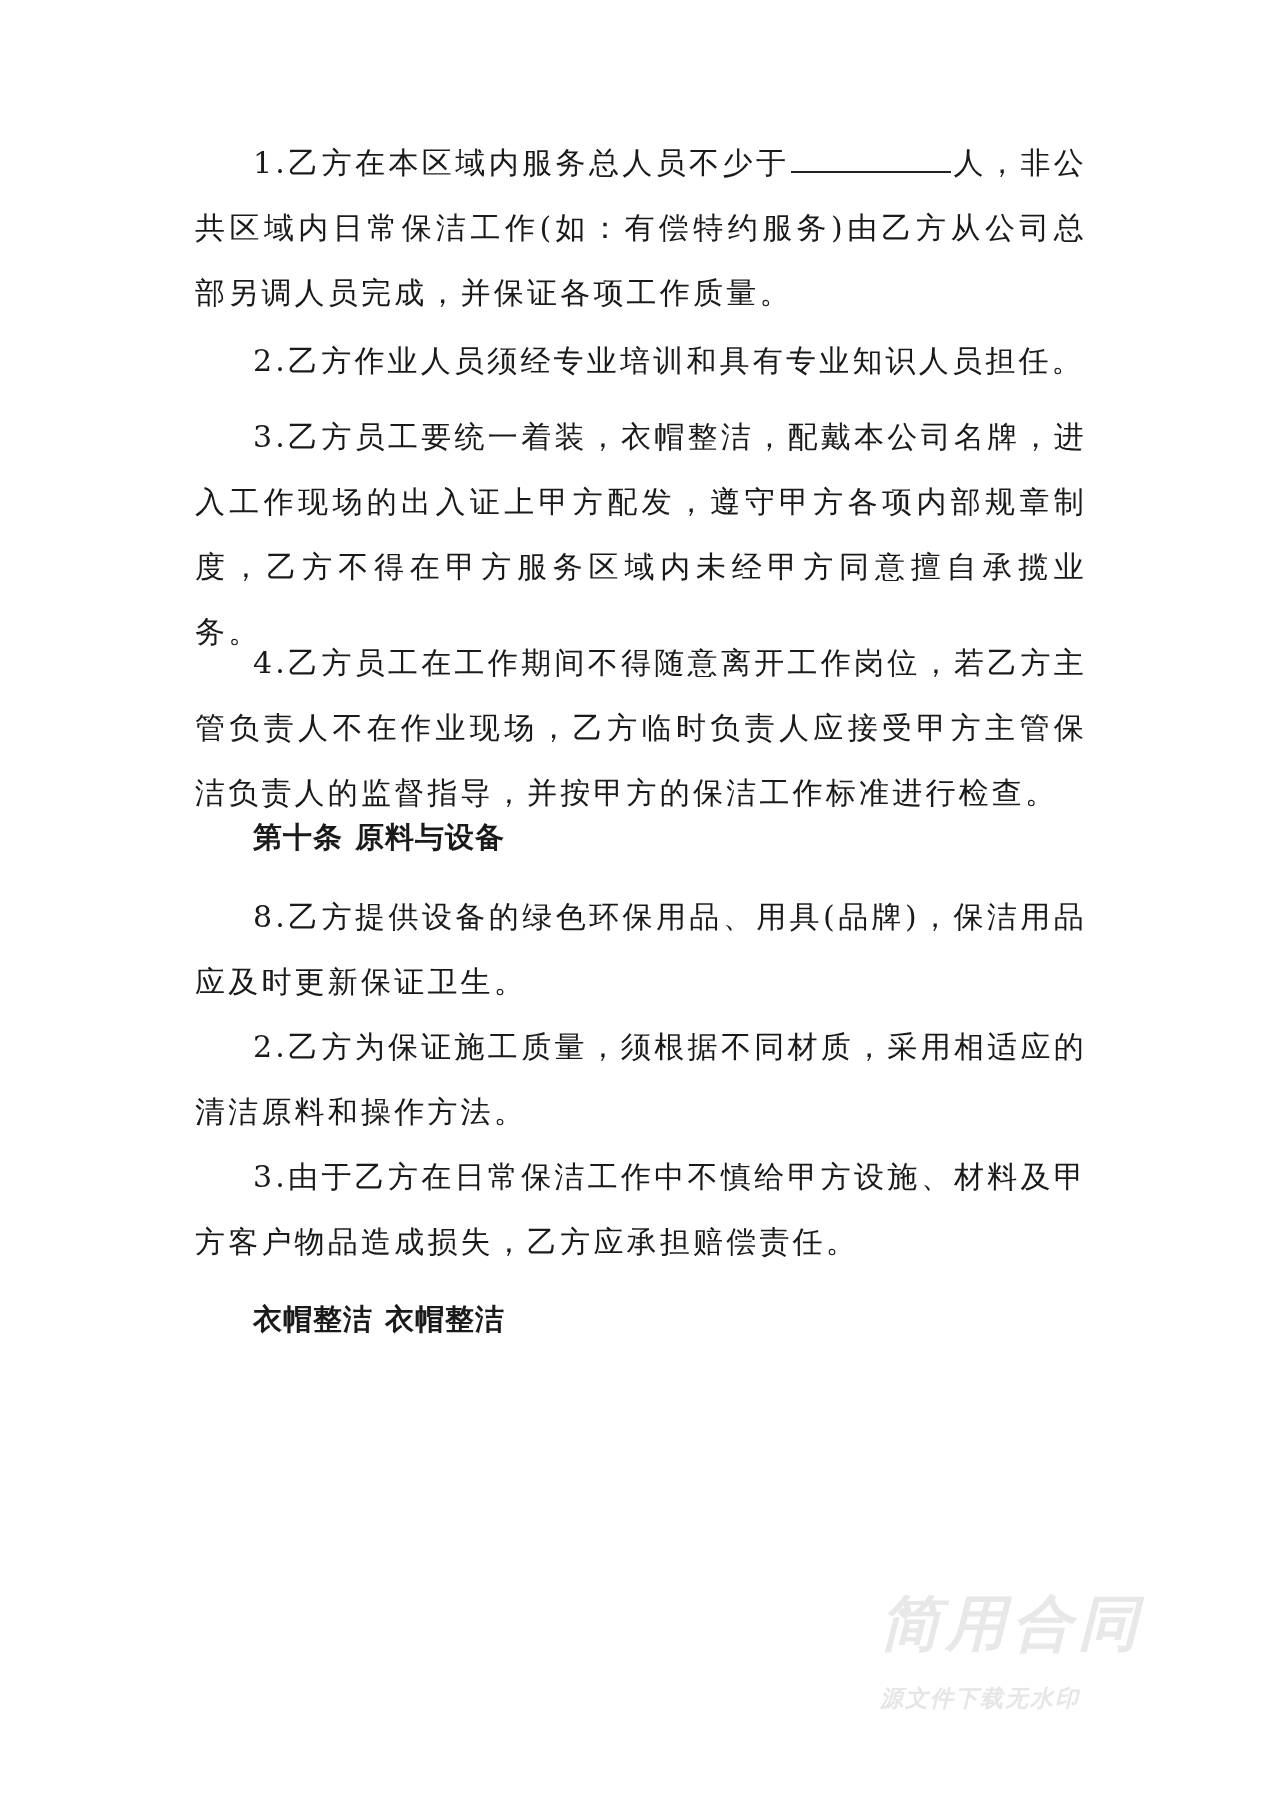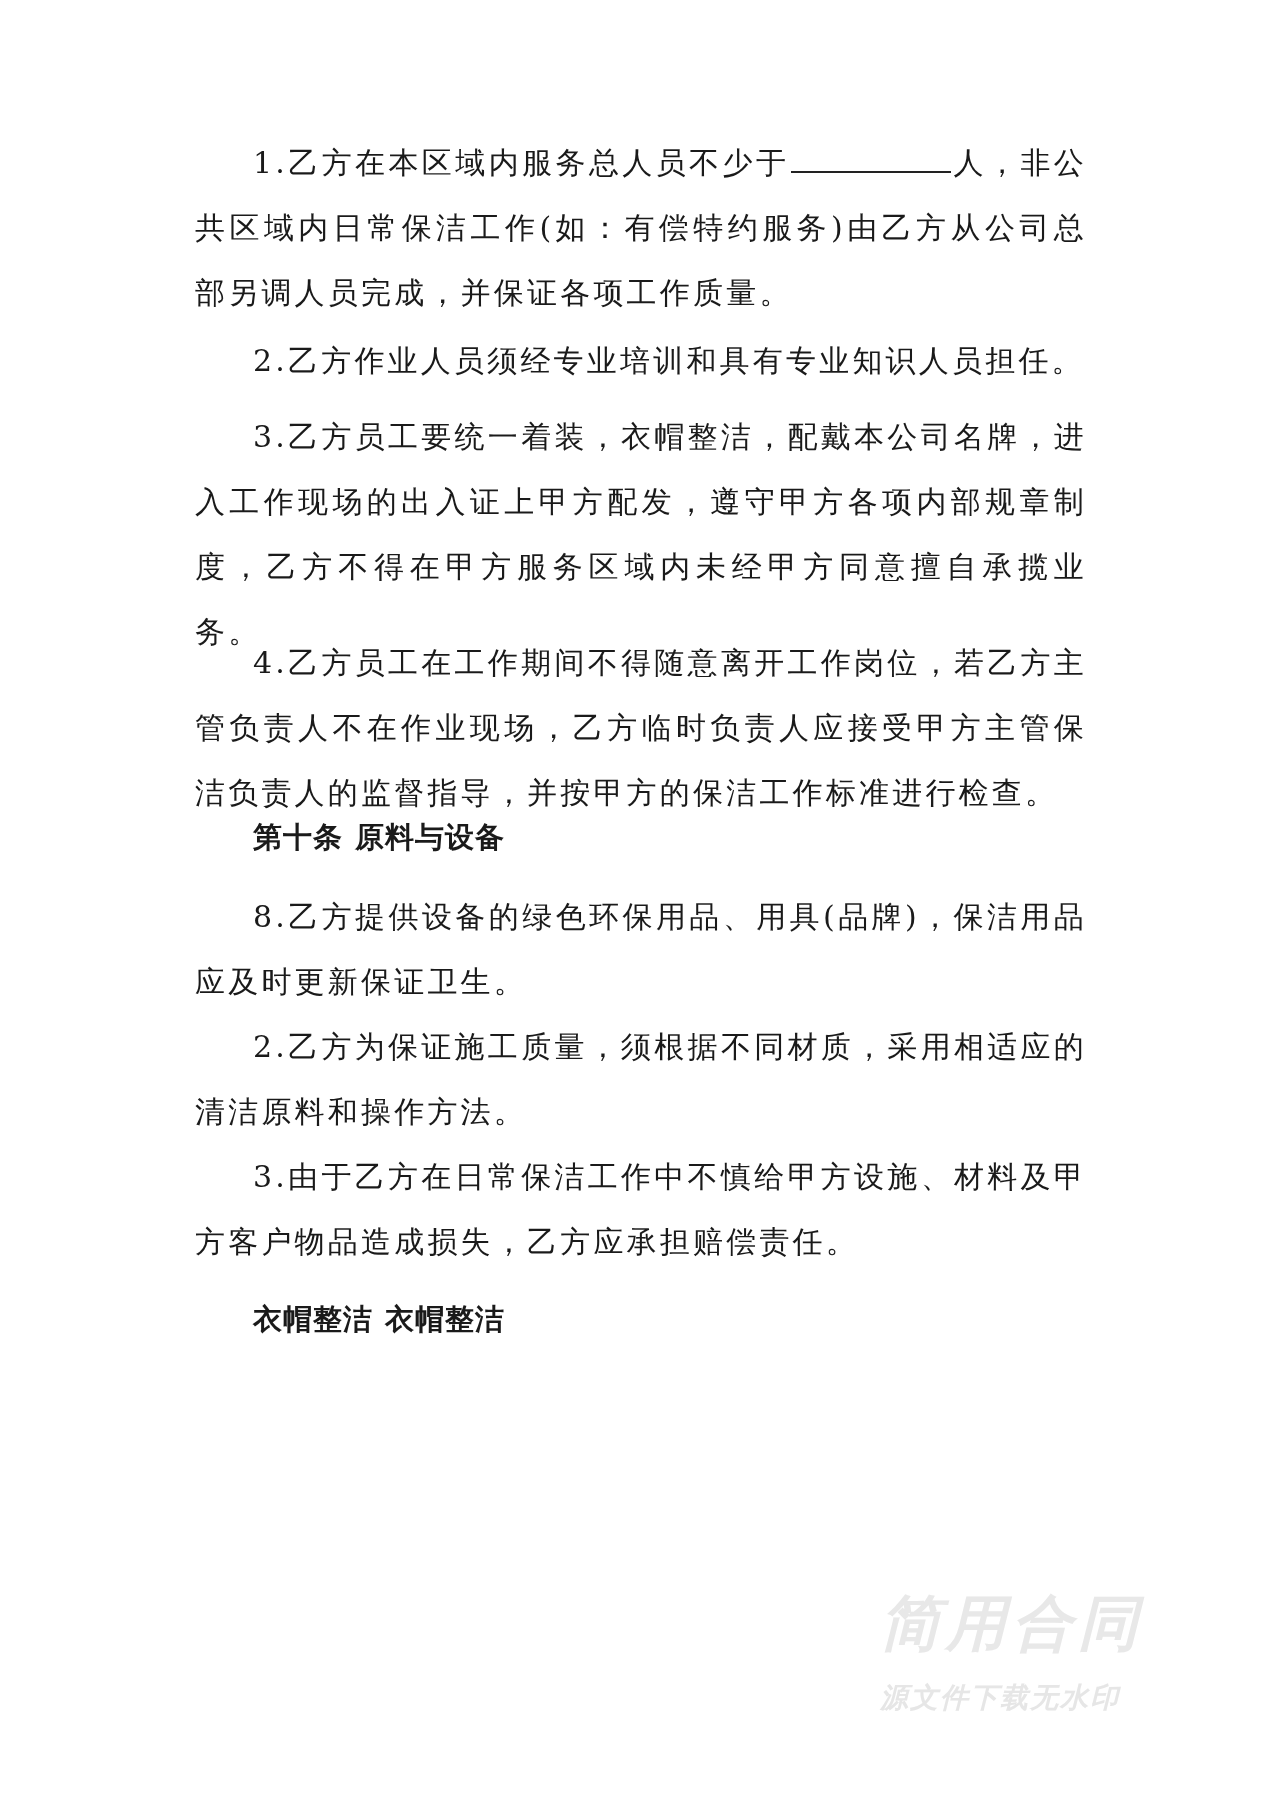--- a/index.html
+++ b/index.html
@@ -66,21 +66,21 @@
       font-style: italic;
       pointer-events: none;
     }
     .wm-title {
       font-size: 60px;
       line-height: 76px;
       letter-spacing: 6px;
       color: #e8e8e8;
     }
     .wm-sub {
-      font-size: 28px;
+      font-size: 23px;
       line-height: 50px;
       letter-spacing: 2px;
       color: #e6e6e6;
       margin-top: 12px;
     }
   </style>
 </head>
 <body>
 
 <div class="page">

